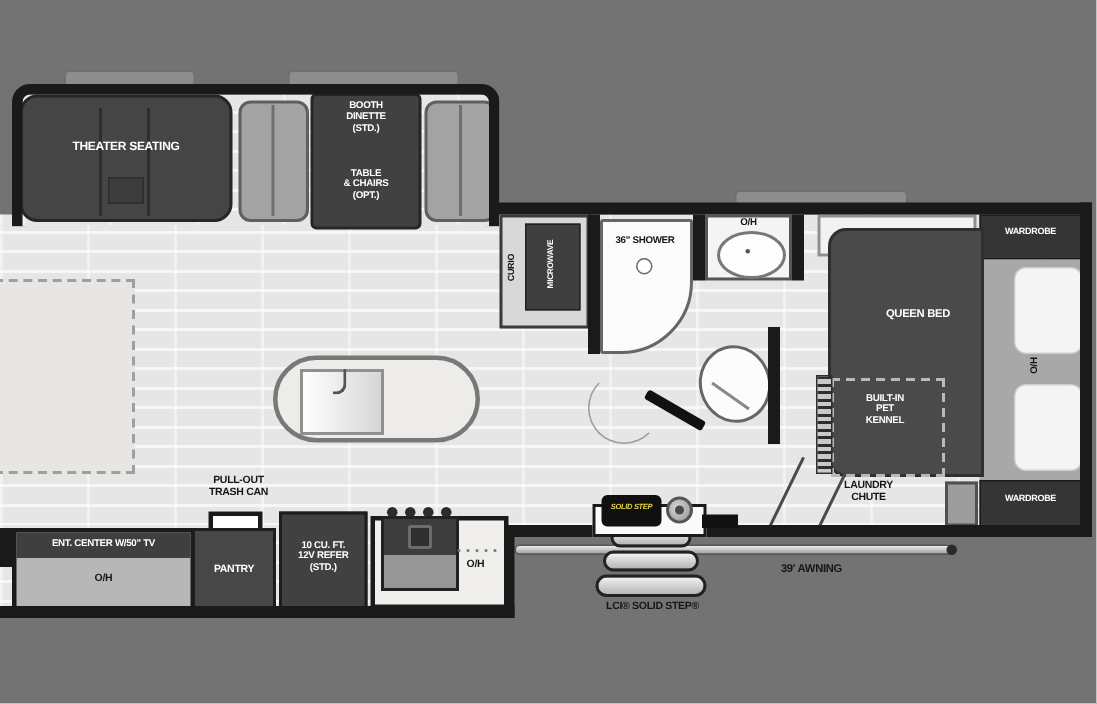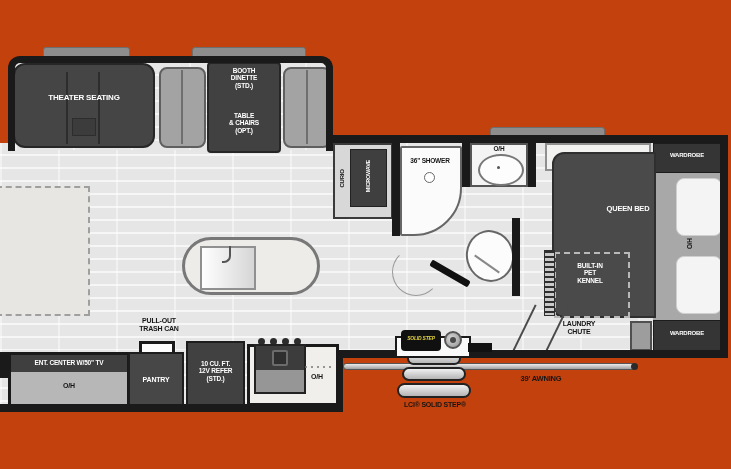--- a/index.html
+++ b/index.html
@@ -1,17 +1,17 @@
 <!DOCTYPE html>
 <html><head>
 <meta charset="utf-8">
 <style>
   html,body{margin:0;padding:0;background:#fff;}
   body{font-family:"Liberation Sans",sans-serif;}
-  #stage{position:relative;width:731px;height:469px;background:#c2410c;overflow:hidden;}
+  #stage{position:relative;width:731px;height:469px;background:#737373;overflow:hidden;}
   .abs{position:absolute;}
   
   .floor{
     background:
       repeating-linear-gradient(90deg, rgba(255,255,255,.45) 0 2px, rgba(255,255,255,0) 2px 58px),
       repeating-linear-gradient(180deg, #e6e6e6 0 11px, #f6f6f6 11px 13px);
   }
   
   .wall{background:#1a1a1a;z-index:5;}
   .topper{background:#8d8d8d;border:1px solid #6e6e6e;border-radius:3px 3px 0 0;z-index:4;}
@@ -99,21 +99,21 @@
   <div class="abs" style="left:472px;top:263px;width:30px;height:2px;background:#888;transform:rotate(35deg);z-index:5;"></div>
   <div class="abs" style="left:428px;top:270px;width:44px;height:7px;background:#111;border-radius:2px;transform:rotate(30deg);z-index:5;"></div>
   <div class="abs arc" style="left:392px;top:248px;width:46px;height:46px;"></div>
 
   <div class="abs furn lightbox" style="left:545px;top:143px;width:106px;height:28px;"></div>
   <div class="abs furn" style="left:653px;top:143px;width:68px;height:30px;background:#353535;border:1px solid #1c1c1c;"></div>
   <span class="lbl w" style="left:653px;top:152px;width:68px;font-size:6px;">WARDROBE</span>
 
   <div class="abs furn" style="left:653px;top:173px;width:68px;height:147px;background:#a8a8a8;"></div>
   <div class="abs furn" style="left:552px;top:152px;width:104px;height:166px;background:#4a4a4a;border:2px solid #2f2f2f;border-radius:12px 0 0 12px;"></div>
-  <span class="lbl w" style="left:568px;top:205px;width:120px;font-size:7.5px;">QUEEN BED</span>
+  <span class="lbl w" style="left:552px;top:205px;width:120px;font-size:7.5px;">QUEEN BED</span>
 
   <div class="abs" style="left:676px;top:178px;width:44px;height:56px;background:#f4f4f4;border:1px solid #cfcfcf;border-radius:8px;z-index:4;"></div>
   <div class="abs" style="left:676px;top:256px;width:44px;height:56px;background:#f4f4f4;border:1px solid #cfcfcf;border-radius:8px;z-index:4;"></div>
   <span class="lbl rot" style="left:668px;top:240px;width:44px;font-size:6.5px;z-index:7;">O/H</span>
 
   <div class="abs" style="left:554px;top:252px;width:72px;height:62px;border:2px dashed #b9b9b9;z-index:4;"></div>
   <span class="lbl w" style="left:554px;top:262px;width:72px;font-size:6.5px;z-index:6;">BUILT-IN
 PET
 KENNEL</span>
   <div class="abs" style="left:544px;top:250px;width:9px;height:64px;border:1px solid #2e2e2e;z-index:4;

